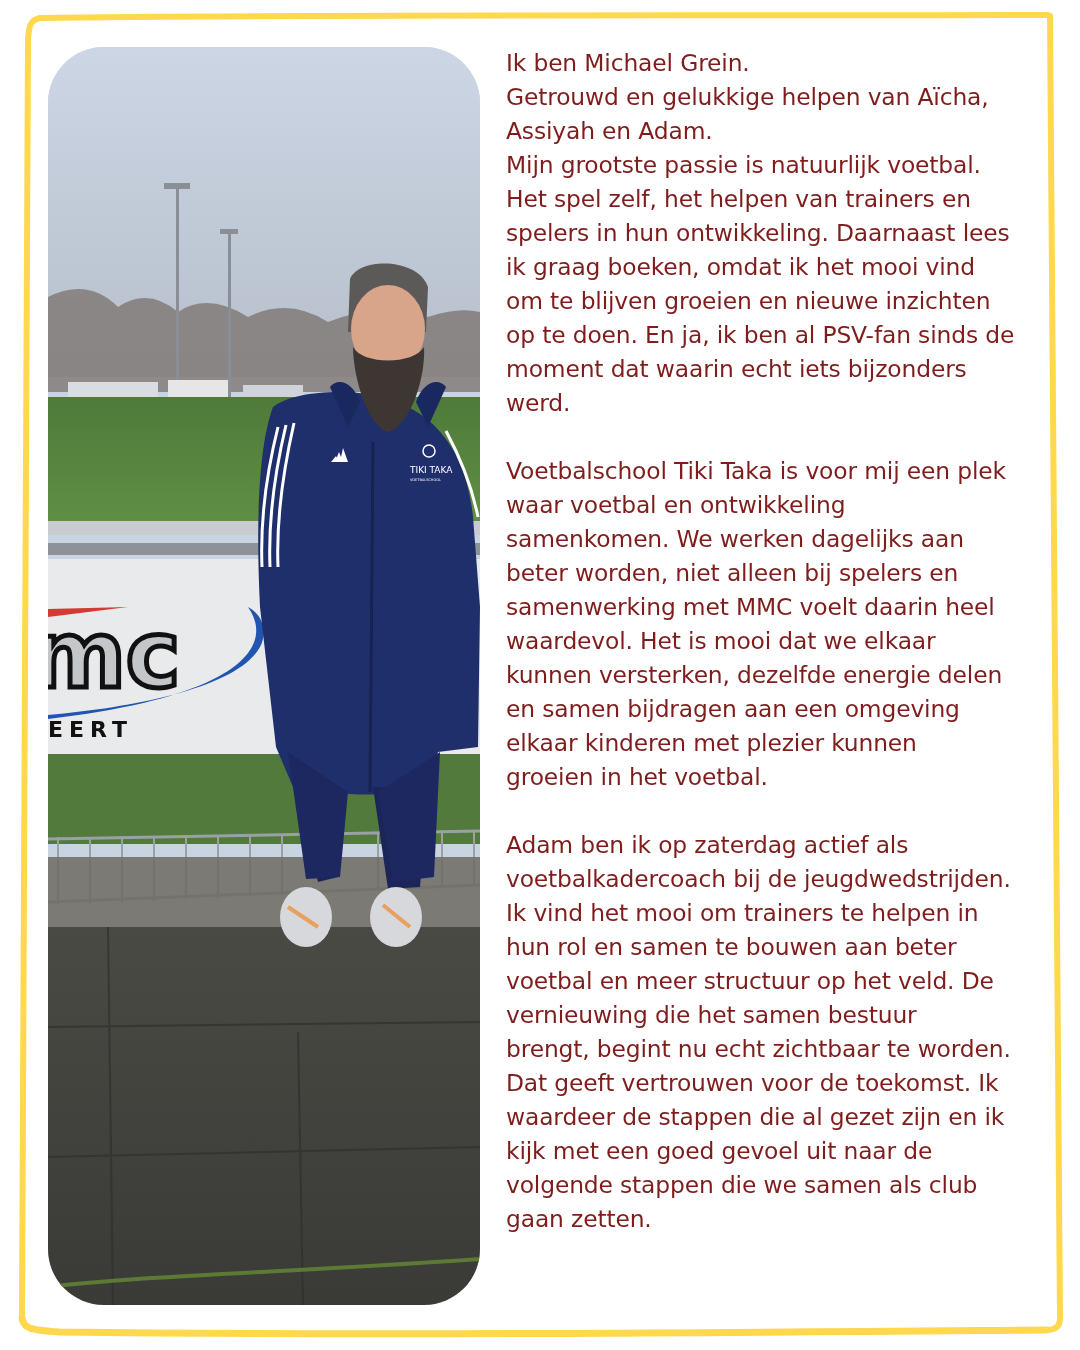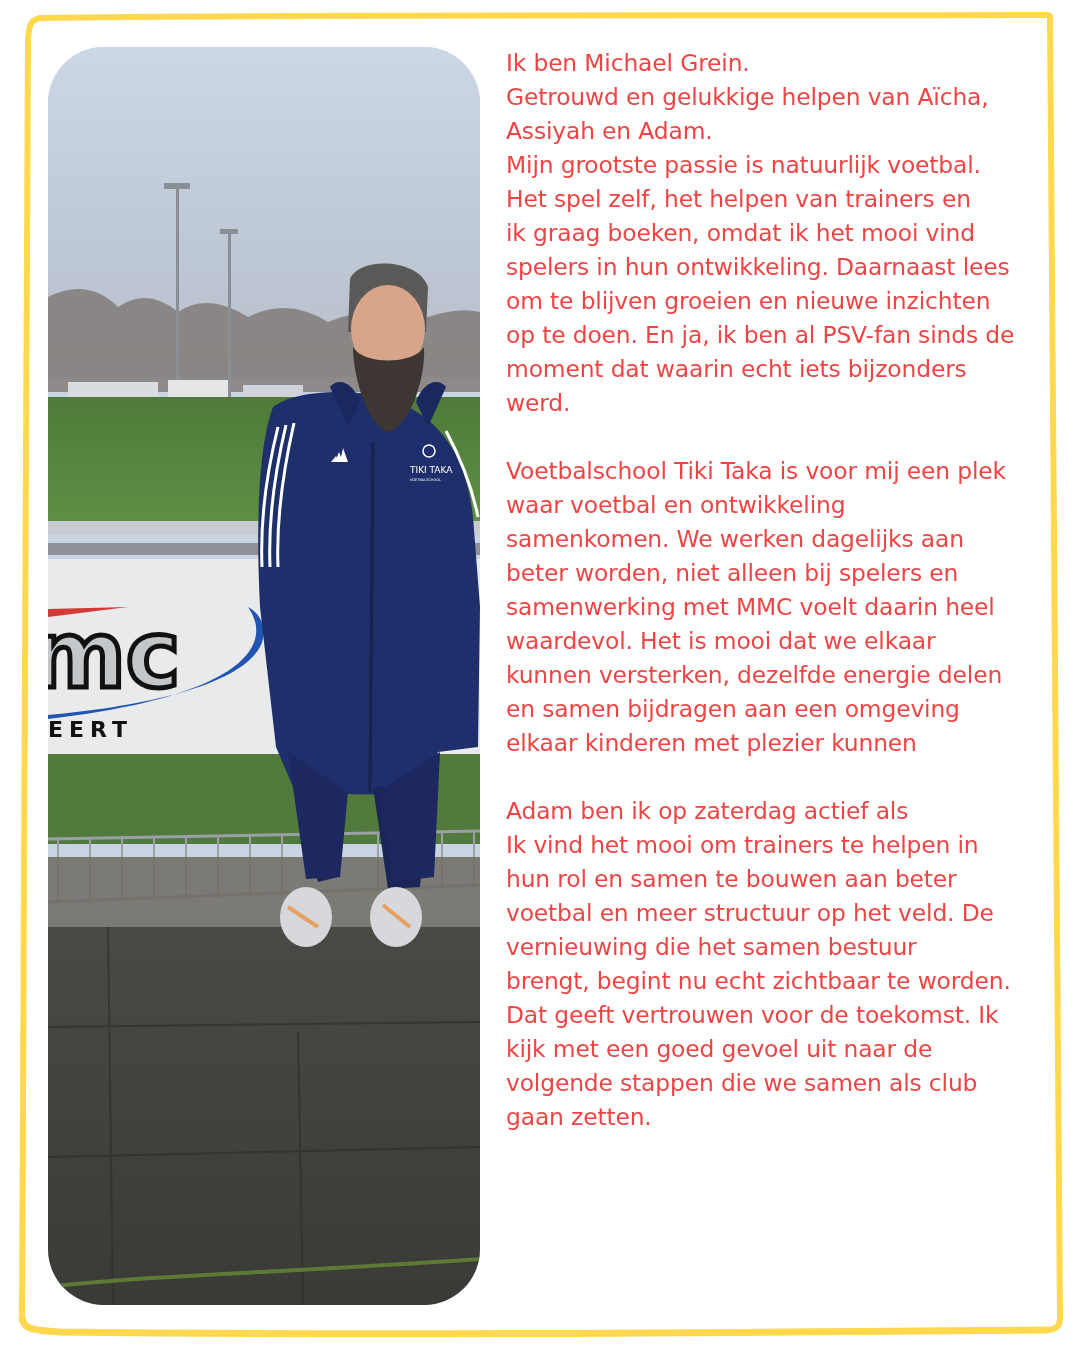--- a/index.html
+++ b/index.html
@@ -9,21 +9,21 @@
   }
   .frame { position:absolute; left:0; top:0; width:1080px; height:1350px; pointer-events:none; }
   .photo {
     position:absolute; left:48px; top:47px; width:432px; height:1258px;
     border-radius:56px; overflow:hidden;
     background:#c9d4e2;
   }
   .photo svg { display:block; width:100%; height:100%; }
   .bio {
     position:absolute; left:506px; top:46px; width:552px;
-    font-size:23.4px; line-height:34px; color:#ef4444; letter-spacing:-0.15px;
+    font-size:23.4px; line-height:34px; color:#7f1d1d; letter-spacing:-0.15px;
   }
   .bio p { margin:0; }
   .bio .para { margin-bottom:34px; }
   .bio .line { display:block; white-space:nowrap; }
 </style>
 </head>
 <body>
 
 <svg class="frame" viewBox="0 0 1080 1350">
   <path d="M40 18 C 300 14, 700 16, 1048 15" stroke="#FFD84D" stroke-width="6" fill="none" stroke-linecap="round"></path>
@@ -145,43 +145,46 @@
   </svg>
 </div>
 
 <div class="bio">
   <p class="para">
     <span class="line">Ik ben Michael Grein.</span>
     <span class="line">Getrouwd en gelukkige helpen van Aïcha,</span>
     <span class="line">Assiyah en Adam.</span>
     <span class="line">Mijn grootste passie is natuurlijk voetbal.</span>
     <span class="line">Het spel zelf, het helpen van trainers en</span>
+    <span class="line">spelers in hun ontwikkeling. Daarnaast lees</span>
     <span class="line">ik graag boeken, omdat ik het mooi vind</span>
-    <span class="line">spelers in hun ontwikkeling. Daarnaast lees</span>
     <span class="line">om te blijven groeien en nieuwe inzichten</span>
     <span class="line">op te doen. En ja, ik ben al PSV-fan sinds de</span>
     <span class="line">moment dat waarin echt iets bijzonders</span>
     <span class="line">werd.</span>
   </p>
   <p class="para">
     <span class="line">Voetbalschool Tiki Taka is voor mij een plek</span>
     <span class="line">waar voetbal en ontwikkeling</span>
     <span class="line">samenkomen. We werken dagelijks aan</span>
     <span class="line">beter worden, niet alleen bij spelers en</span>
     <span class="line">samenwerking met MMC voelt daarin heel</span>
     <span class="line">waardevol. Het is mooi dat we elkaar</span>
     <span class="line">kunnen versterken, dezelfde energie delen</span>
     <span class="line">en samen bijdragen aan een omgeving</span>
     <span class="line">elkaar kinderen met plezier kunnen</span>
+    <span class="line">groeien in het voetbal.</span>
   </p>
   <p>
     <span class="line">Adam ben ik op zaterdag actief als</span>
+    <span class="line">voetbalkadercoach bij de jeugdwedstrijden.</span>
     <span class="line">Ik vind het mooi om trainers te helpen in</span>
     <span class="line">hun rol en samen te bouwen aan beter</span>
     <span class="line">voetbal en meer structuur op het veld. De</span>
     <span class="line">vernieuwing die het samen bestuur</span>
     <span class="line">brengt, begint nu echt zichtbaar te worden.</span>
     <span class="line">Dat geeft vertrouwen voor de toekomst. Ik</span>
+    <span class="line">waardeer de stappen die al gezet zijn en ik</span>
     <span class="line">kijk met een goed gevoel uit naar de</span>
     <span class="line">volgende stappen die we samen als club</span>
     <span class="line">gaan zetten.</span>
   </p>
 </div>
 
 </body></html>

